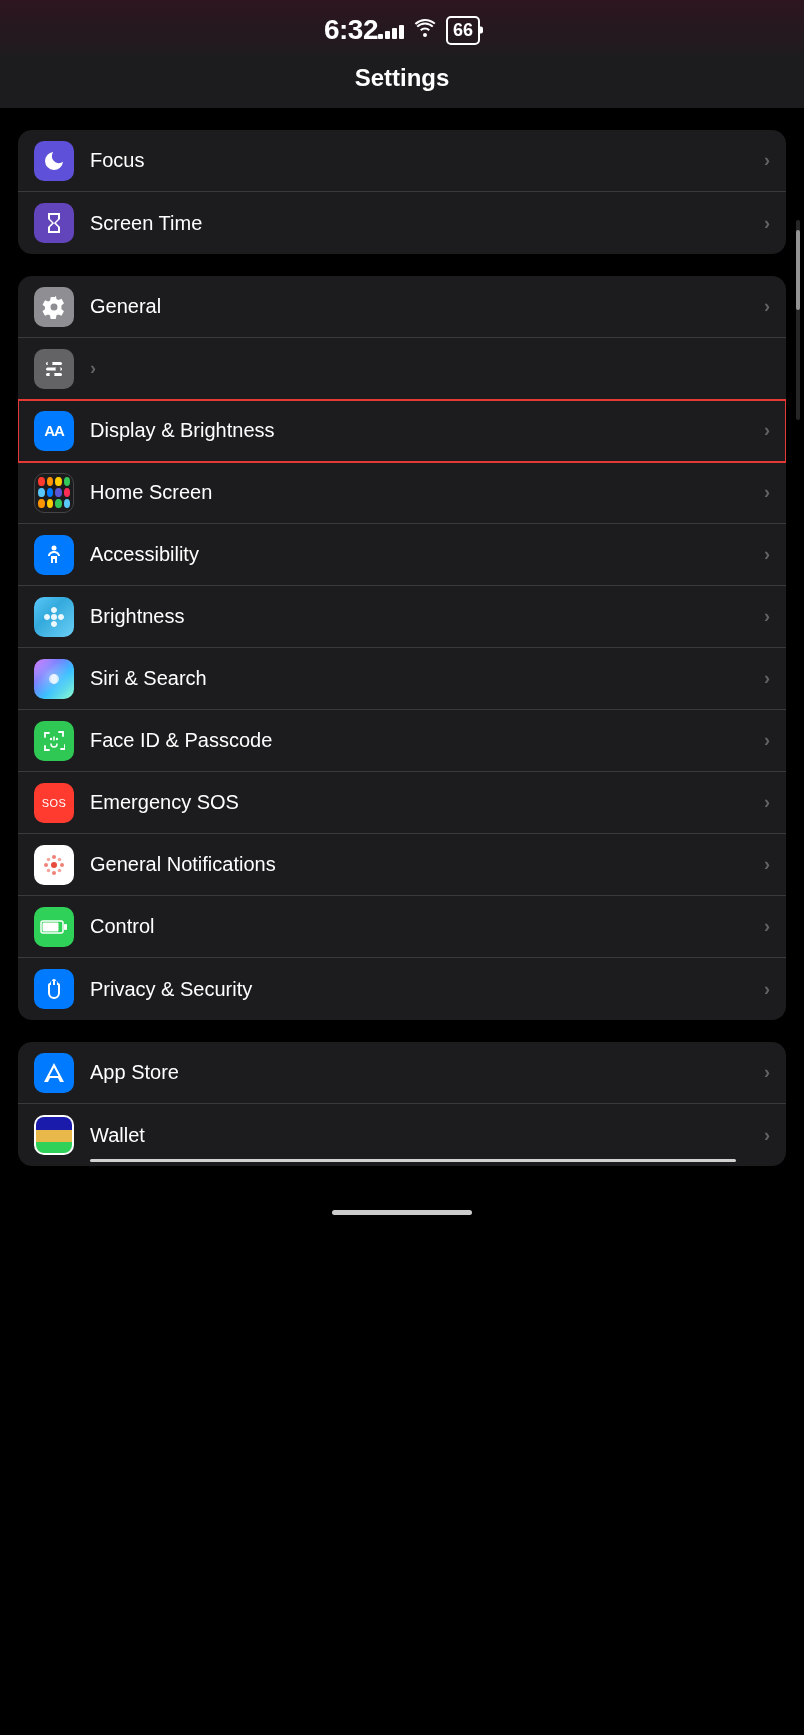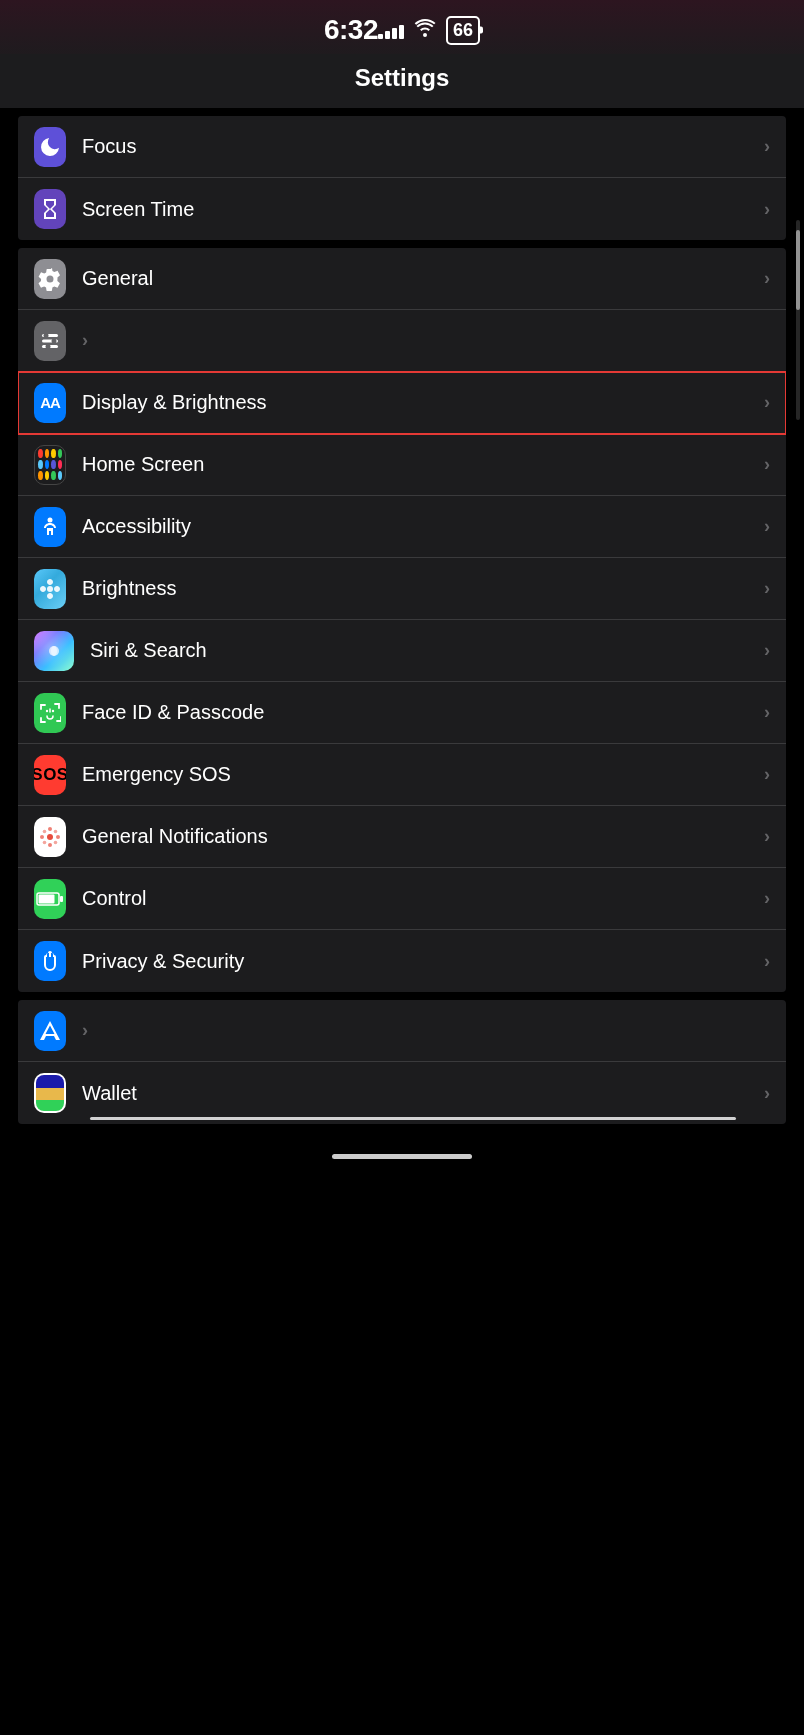--- a/index.html
+++ b/index.html
@@ -86,22 +86,22 @@
     }
 
     
     .settings-container {
       background: #000;
       padding: 0 18px;
     }
 
     .settings-group {
       background: #1c1c1e;
-      border-radius: 4px;
-      margin: 8px 0;
+      border-radius: 14px;
+      margin: 22px 0;
       overflow: hidden;
     }
 
     .settings-row {
       display: flex;
       align-items: center;
       padding: 0 16px;
       min-height: 62px;
       border-bottom: 1px solid #3a3a3c;
       cursor: pointer;
@@ -118,21 +118,21 @@
       outline-offset: -1px;
       border-radius: 0;
       z-index: 2;
     }
     
     .settings-group .settings-row.highlighted {
       border-radius: 0;
     }
 
     .row-icon {
-      width: 32px;
+      width: 40px;
       height: 40px;
       border-radius: 10px;
       margin-right: 16px;
       flex-shrink: 0;
       display: flex;
       align-items: center;
       justify-content: center;
       font-size: 22px;
       overflow: hidden;
     }
@@ -183,23 +183,23 @@
       width: 140px;
       height: 5px;
       background: #fff;
       border-radius: 3px;
       margin: 10px auto 0;
       opacity: 0.8;
     }
 
     
     .sos-text {
-      font-size: 17px;
-      font-weight: 700;
-      color: #000000;
+      font-size: 11px;
+      font-weight: 400;
+      color: #ffffff;
       letter-spacing: 0.5px;
     }
 
     
     .siri-icon {
       width: 40px;
       height: 40px;
       border-radius: 10px;
       background: radial-gradient(circle at 40% 40%, #ffffff44 0%, transparent 60%),
                   linear-gradient(135deg, #d97aff 0%, #7878ff 30%, #3abfff 60%, #8fffcf 100%);
@@ -443,20 +443,21 @@
 
   <div class="settings-group">
 
     <div class="settings-row">
       <div class="row-icon appstore-bg">
 
         <svg width="24" height="24" viewBox="0 0 24 24" fill="white">
           <path d="M12 2L2 21h4l2-4h8l2 4h4L12 2zm0 4.5L16.5 15h-9L12 6.5z"></path>
         </svg>
       </div>
+      <span class="row-label">App Store</span>
       <span class="row-chevron">›</span>
     </div>
 
     <div class="settings-row" style="position:relative;">
       <div class="row-icon" style="background:#fff; padding:2px; overflow:hidden;">
 
         <div style="width:100%; height:100%; border-radius:8px; overflow:hidden; position:relative;">
           <div style="position:absolute; top:0; left:0; right:0; height:40%; background:#1a1aab;"></div>
           <div style="position:absolute; top:35%; left:0; right:0; height:35%; background:#e8b84b;"></div>
           <div style="position:absolute; bottom:0; left:0; right:0; height:30%; background:#30d158;"></div>

